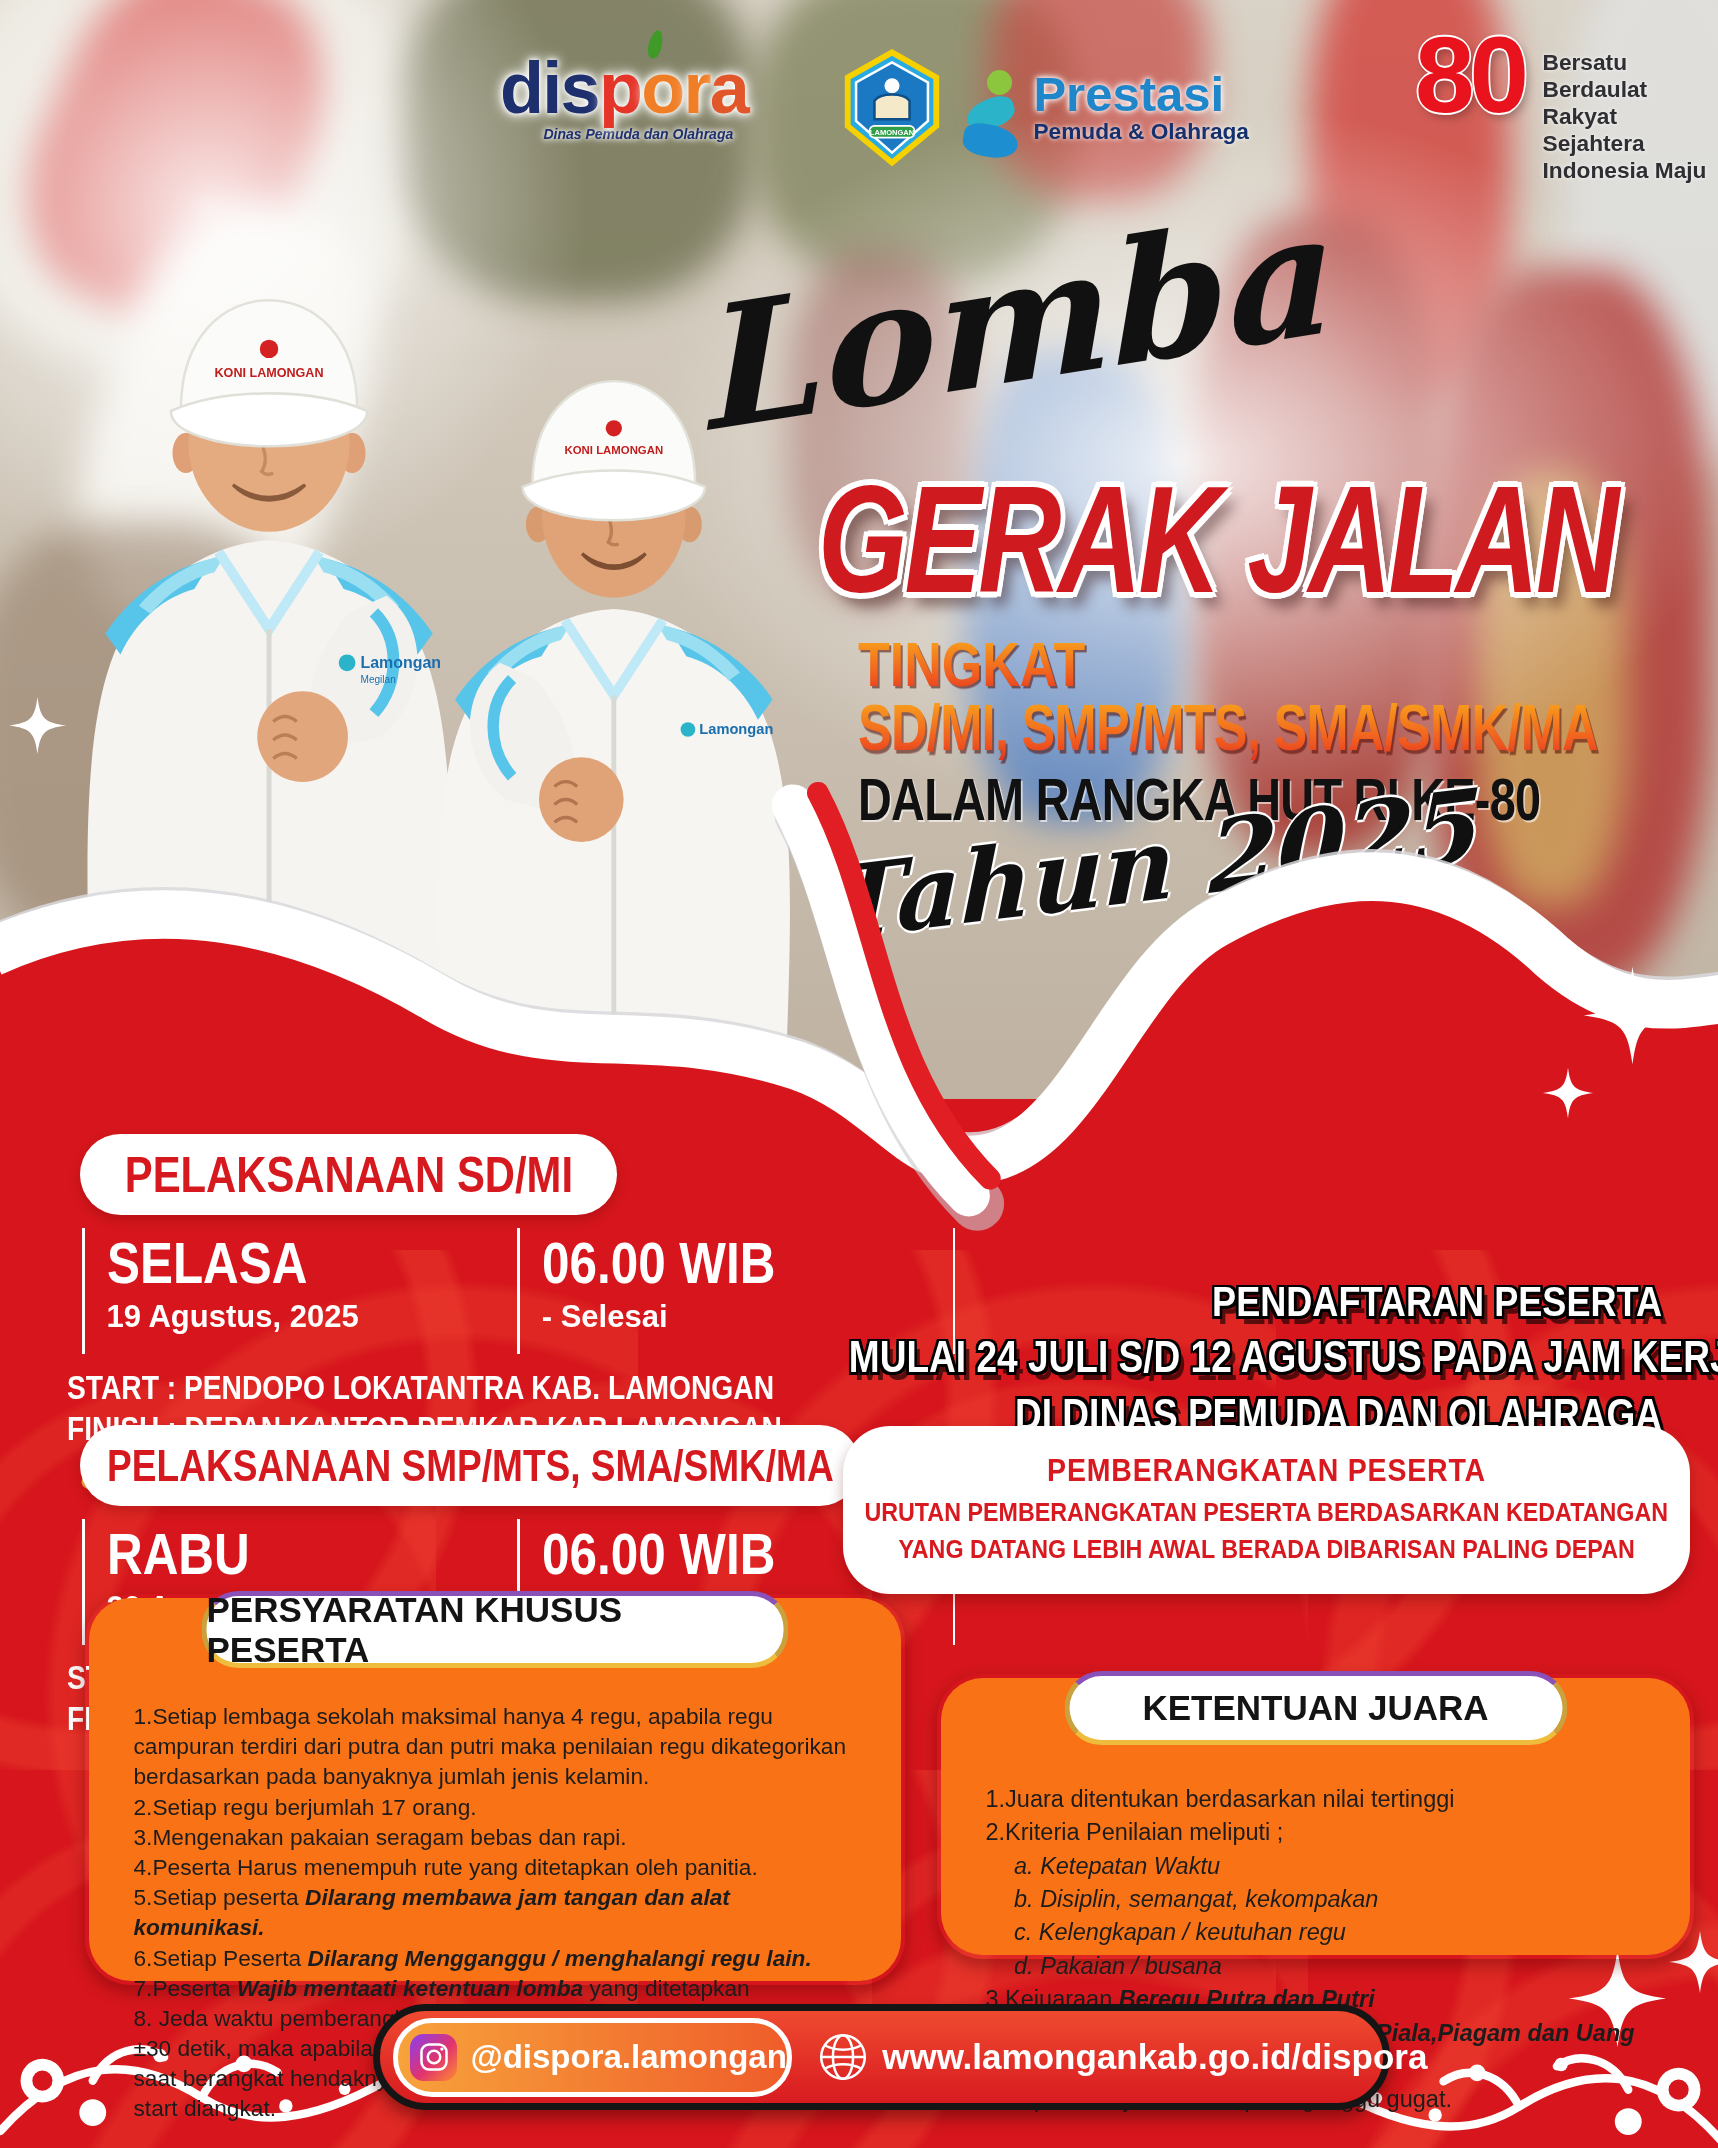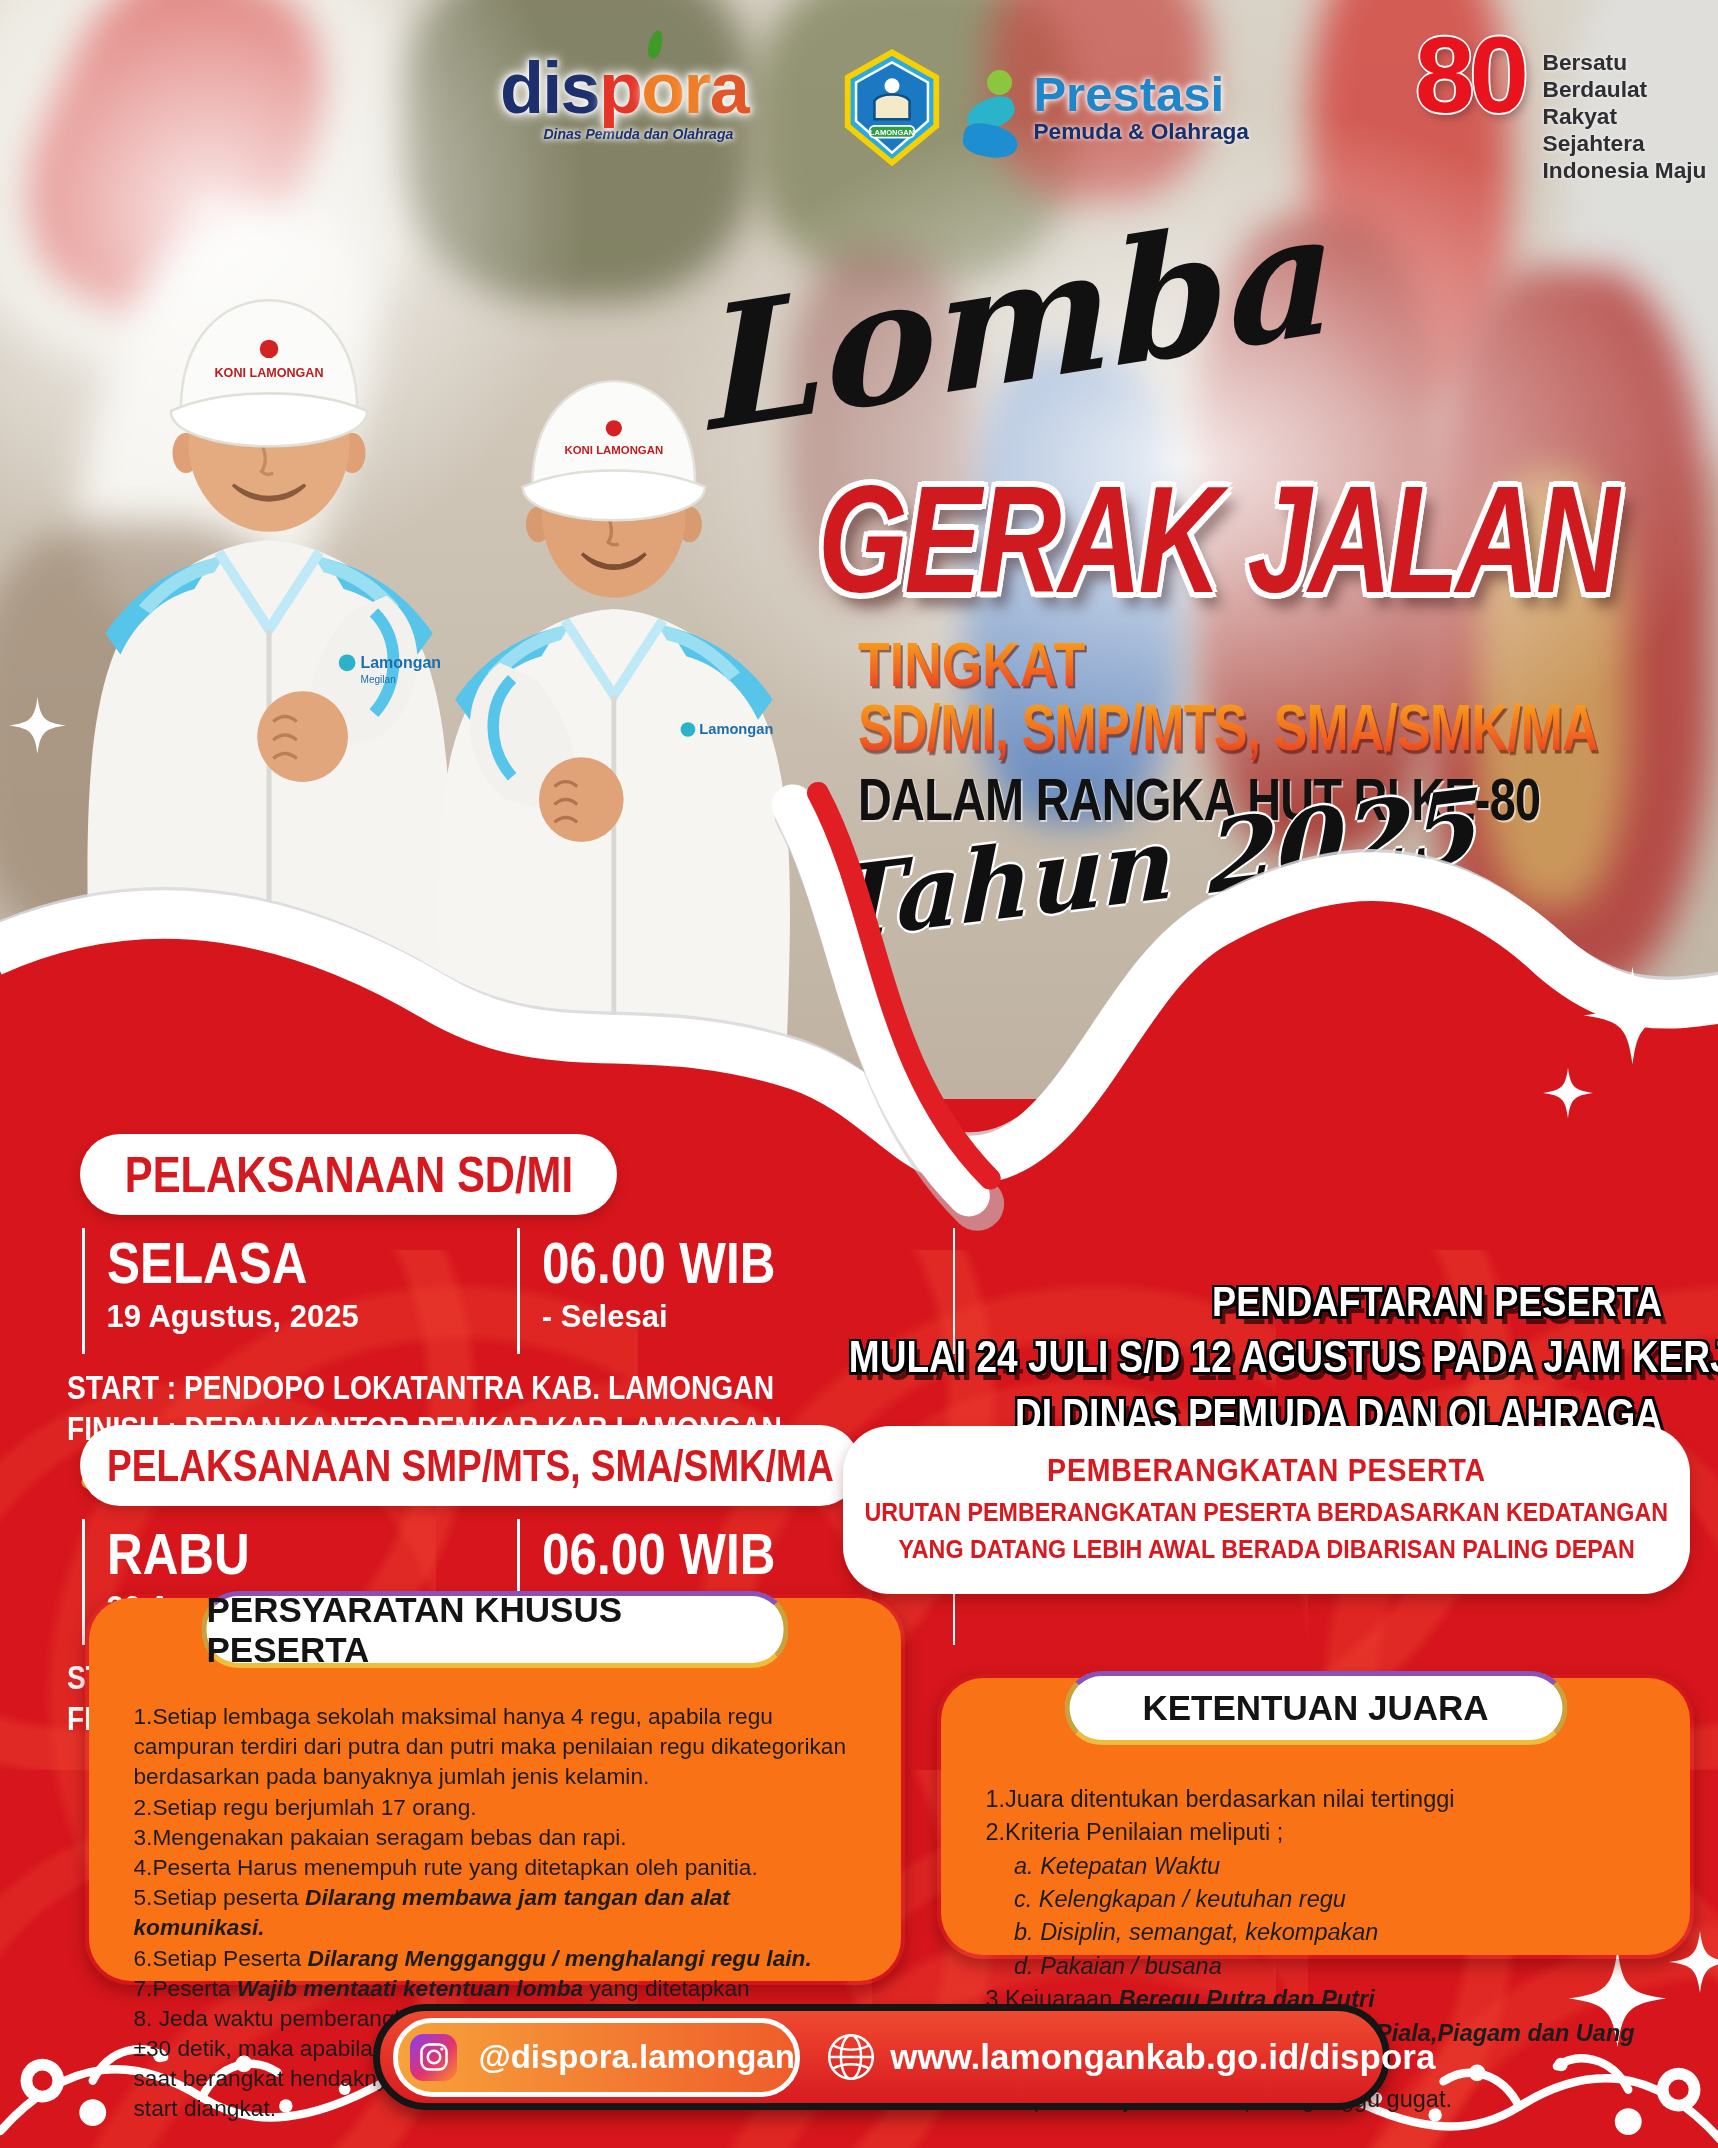--- a/index.html
+++ b/index.html
@@ -122,21 +122,21 @@
   .item{display:block;margin:0;}
   .num{font-weight:normal;}
   .bi{font-weight:bold;font-style:italic;}
   .sub{font-style:italic;padding-left:28.5px;}
 
   
   .footbar{left:373px;top:2004px;width:1003px;height:92px;border-radius:54px;border:7.6px solid #151515;
       background:linear-gradient(180deg,#ef4a30,#d81b20);display:flex;align-items:center;
       box-shadow:0 8.4px 15px rgba(60,0,0,.45);}
   .ig-pill{margin-left:13.4px;width:457px;height:69px;border-radius:39px;border:5px solid #fff;
-      background:linear-gradient(90deg,#f7a23b,#ef5d2a);display:flex;align-items:center;padding-left:11.7px;gap:8px;}
+      background:linear-gradient(90deg,#f7a23b,#ef5d2a);display:flex;align-items:center;padding-left:11.7px;}
   .ig-badge{width:47px;height:47px;border-radius:13.4px;
       background:linear-gradient(135deg,#8a3ff0 0%,#e0336e 55%,#ff8c2f 100%);
       display:flex;align-items:center;justify-content:center;}
   .ig-txt{color:#fff;font-size:33px;font-weight:bold;margin-left:13.4px;}
   .web{display:flex;align-items:center;margin-left:25px;}
   .web-txt{color:#fff;font-size:35px;font-weight:bold;margin-left:13.4px;white-space:nowrap;}
 
   
   .sparkle{fill:#fff;}
   .confetti{position:absolute;background:linear-gradient(135deg,#f6bb4a,#cf7d1c);border-radius:6.7px;}
@@ -412,22 +412,22 @@
 </div>
 
 <div class="card card2">
   <div class="tab">
     <span>KETENTUAN JUARA</span>
   </div>
   <div class="list">
       <div class="item"><span class="num">1.</span><span>Juara ditentukan berdasarkan nilai tertinggi</span></div>
       <div class="item"><span class="num">2.</span><span>Kriteria Penilaian meliputi ;</span></div>
       <div class="sub">a. Ketepatan Waktu</div>
+      <div class="sub">b. Disiplin, semangat, kekompakan</div>
       <div class="sub">c. Kelengkapan / keutuhan regu</div>
-      <div class="sub">b. Disiplin, semangat, kekompakan</div>
       <div class="sub">d. Pakaian / busana</div>
       <div class="item"><span class="num">3.</span><span>Kejuaraan </span><span class="bi">Beregu Putra dan Putri</span></div>
       <div class="item"><span class="num">4.</span><span class="bi">Juara I, II, III berhak memperoleh Piala,Piagam dan Uang Pembinaan</span></div>
       <div class="item"><span class="num">5.</span><span>Keputusan juri tidak dapat diganggu gugat.</span></div>
     </div>
 </div>
 
 <div class="abs footbar">
   <div class="ig-pill">
     <div class="ig-badge">

